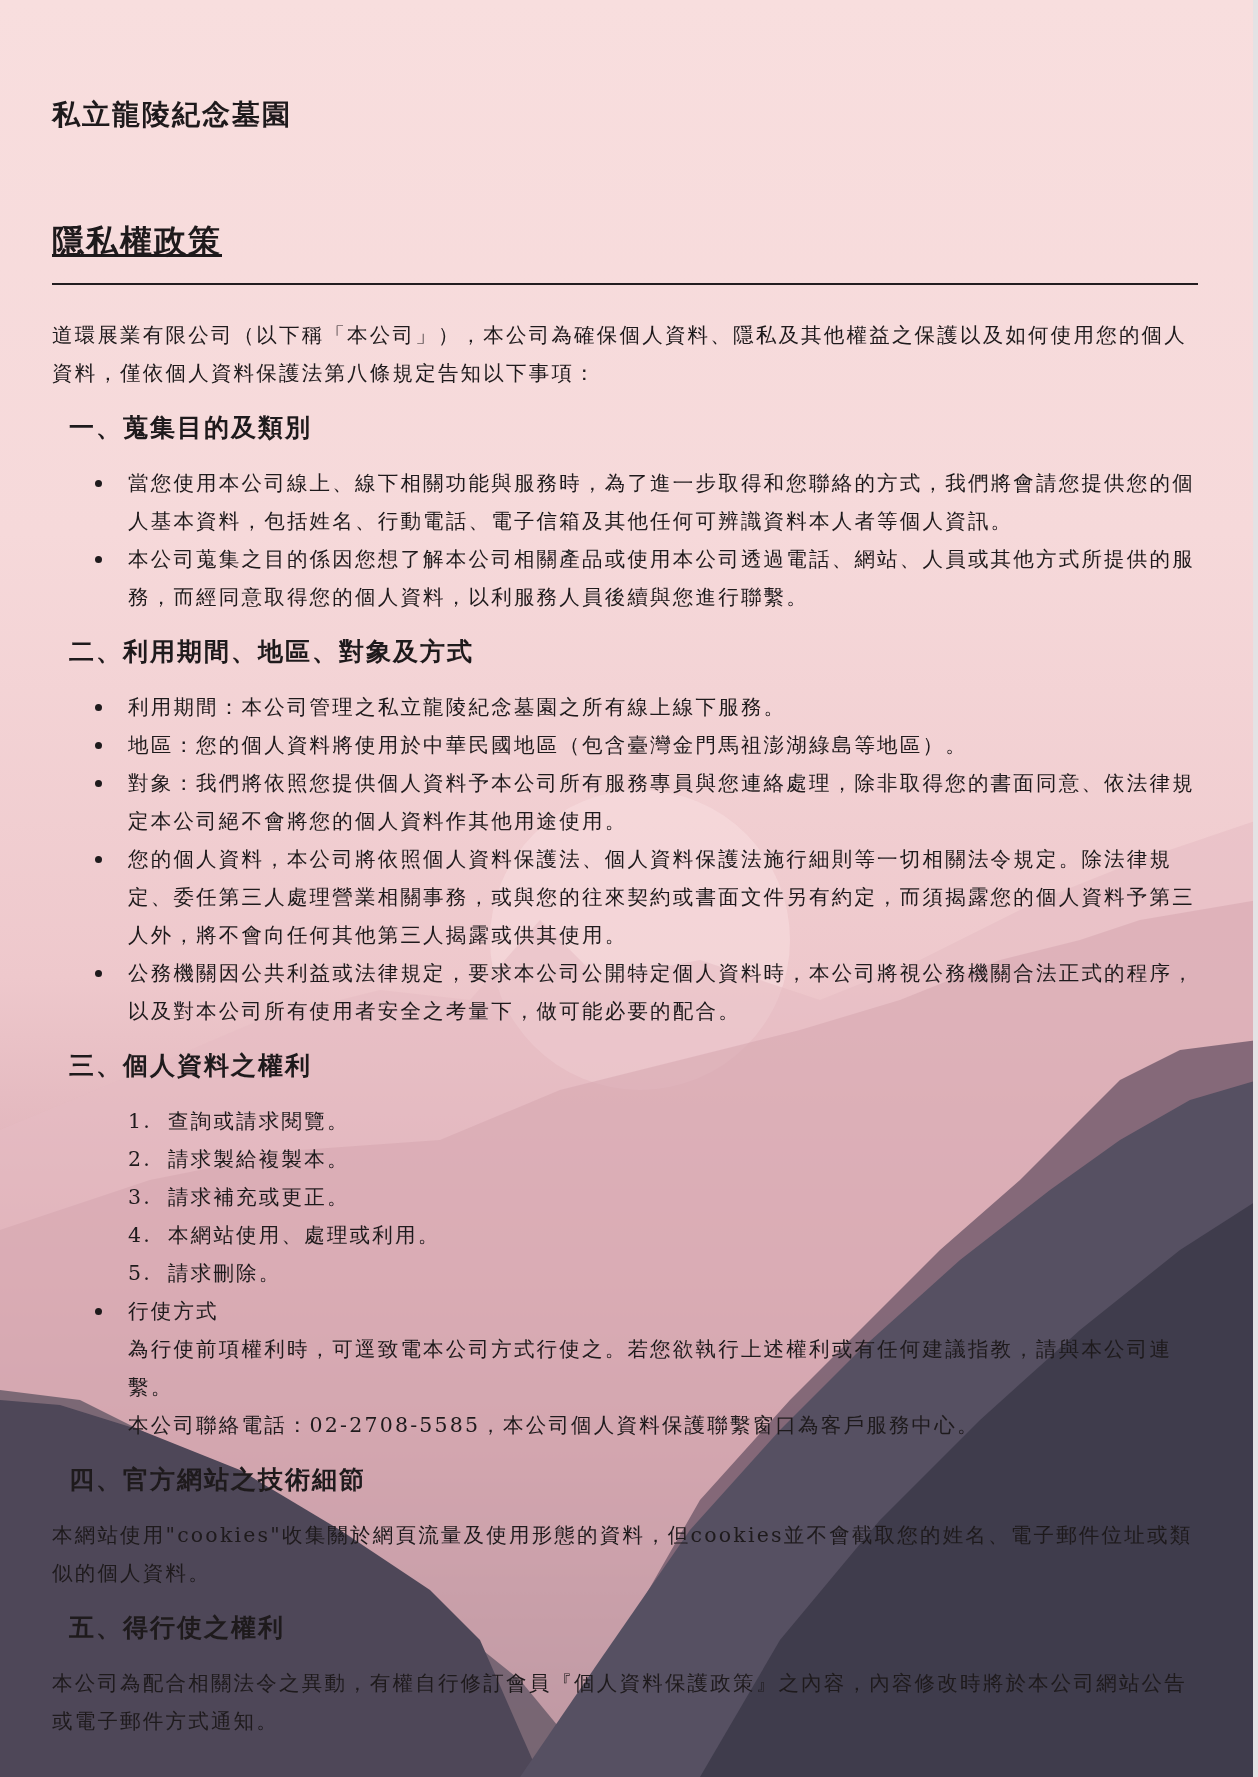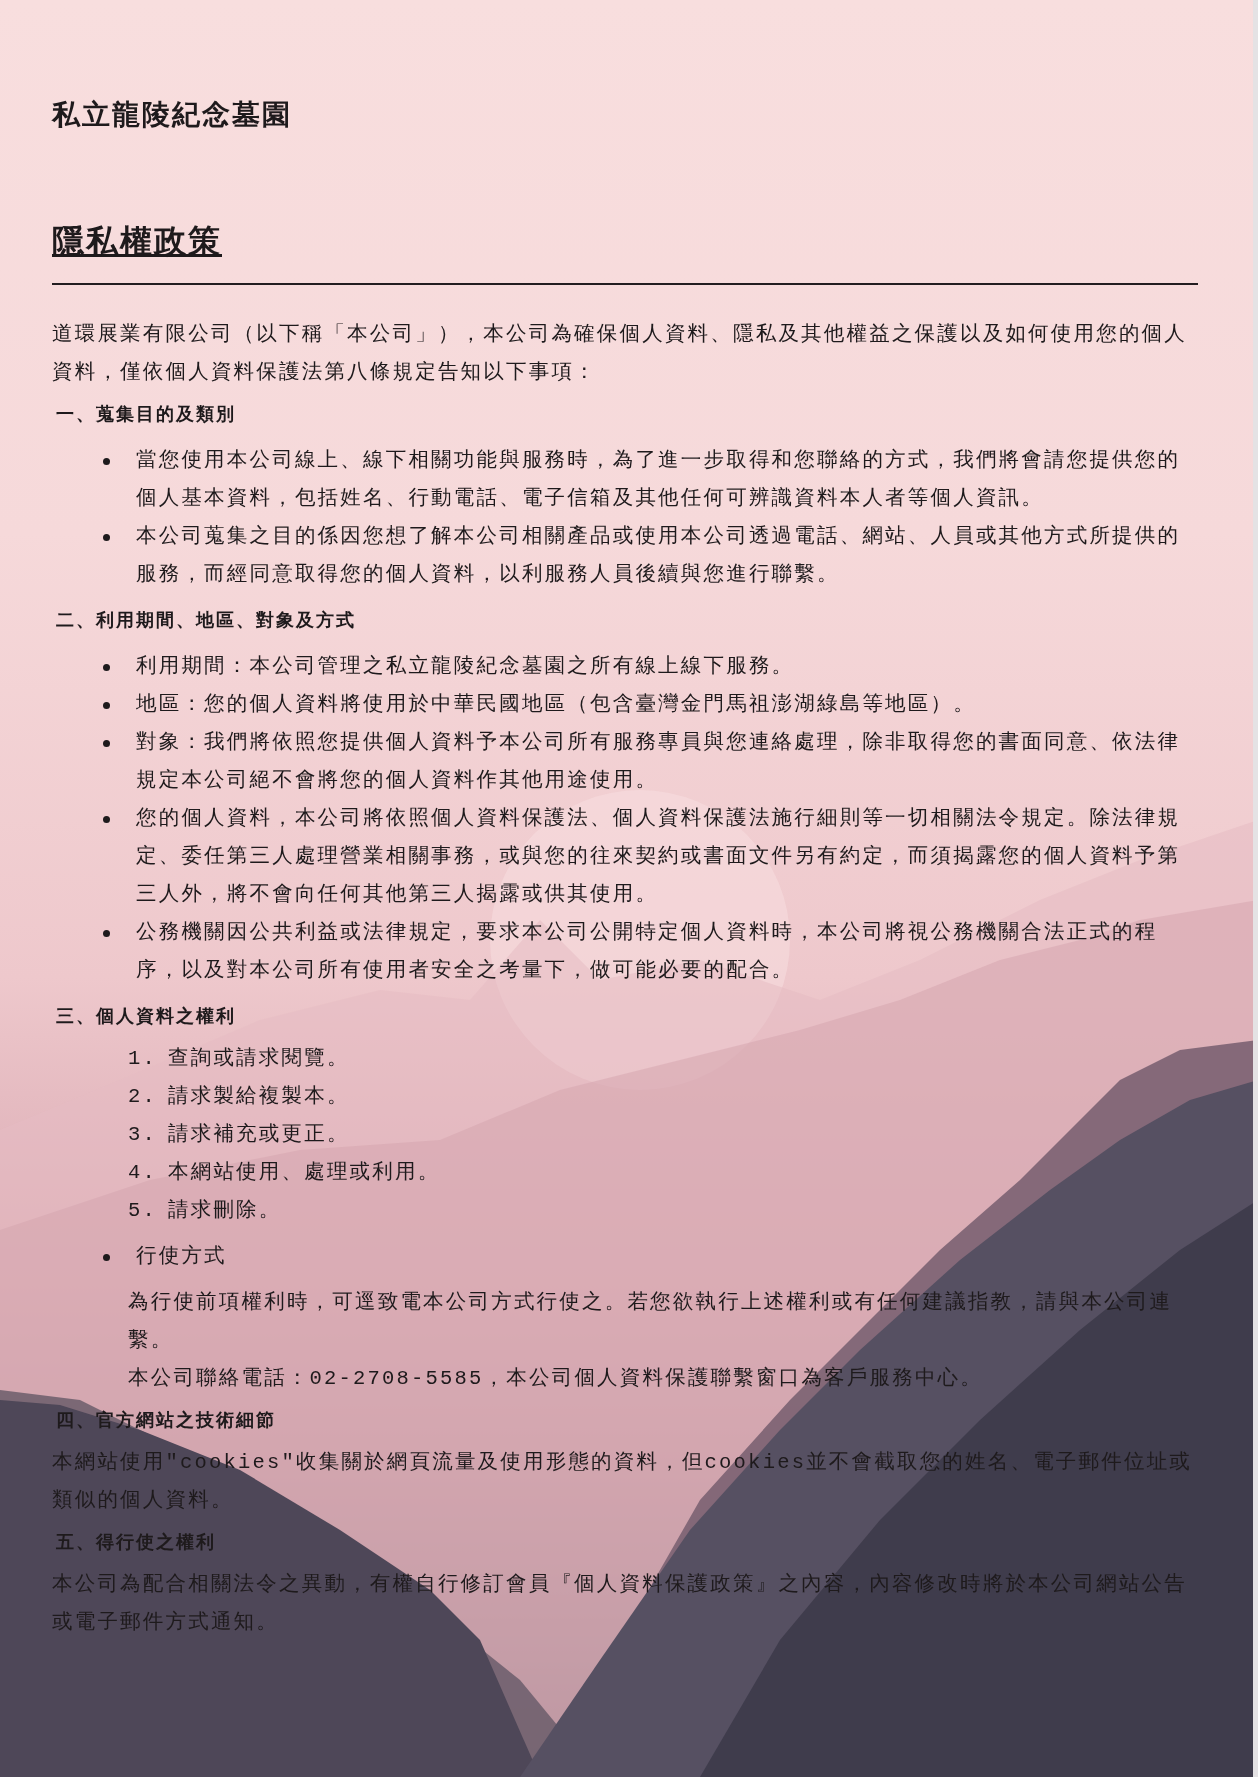--- a/index.html
+++ b/index.html
@@ -9,24 +9,24 @@
     color: #1e1a1c;
     background: linear-gradient(180deg, #f8dede 0%, #f6d9da 30%, #eec8cc 55%, #d9a9b2 72%, #b58b97 82%, #7a6676 92%, #4a4556 100%);
   }
   .bg { position: absolute; inset: 0; z-index: 0; }
   .bg svg { width: 100%; height: 100%; display: block; }
   .edge { position: absolute; top: 0; right: 0; width: 5px; height: 1777px; background: #e4e2e4; z-index: 3; }
   .page { position: absolute; left: 52px; top: 0; width: 1146px; z-index: 2; }
   .title { position: absolute; top: 98px; left: 0; font-size: 28px; font-weight: bold; letter-spacing: 2px; margin: 0; line-height: 1.2; }
   .subtitle { position: absolute; top: 222px; left: 0; font-size: 32px; font-weight: bold; letter-spacing: 2px; margin: 0; line-height: 1.2; text-decoration: underline; }
   .hr { position: absolute; top: 283px; left: 0; width: 1146px; height: 2px; background: #231d20; }
-  .content { position: absolute; top: 316px; left: 0; width: 1146px; font-size: 20.5px; line-height: 38px; letter-spacing: 2.2px; font-family: Liberation Mono, monospace; }
+  .content { position: absolute; top: 316px; left: 0; width: 1146px; font-size: 20.5px; line-height: 38px; letter-spacing: 2.2px; }
   .intro { margin: 0 0 30px 0; }
-  .sec-h { font-weight: bold; font-size: 18px; margin: 4px; line-height: 38px; letter-spacing: 2px; }
-  ul.bul { list-style: none; margin: 8px; padding: 0; }
+  .sec-h { font-weight: bold; font-size: 25px; margin: 17px; line-height: 38px; letter-spacing: 2px; }
+  ul.bul { list-style: none; margin: 0; padding: 0; }
   ul.bul > li { position: relative; padding-left: 76px; }
   ul.bul > li::before { content: ""; position: absolute; left: 43px; top: 16px; width: 7px; height: 7px; border-radius: 50%; background: #1e1a1c; }
   ol.num { list-style: none; margin: 0; padding: 0; }
   ol.num > li { position: relative; padding-left: 116px; }
   ol.num > li .n { position: absolute; left: 76px; }
   .indent { padding-left: 76px; }
   .p { margin: 0; }
 </style>
 </head>
 <body>

